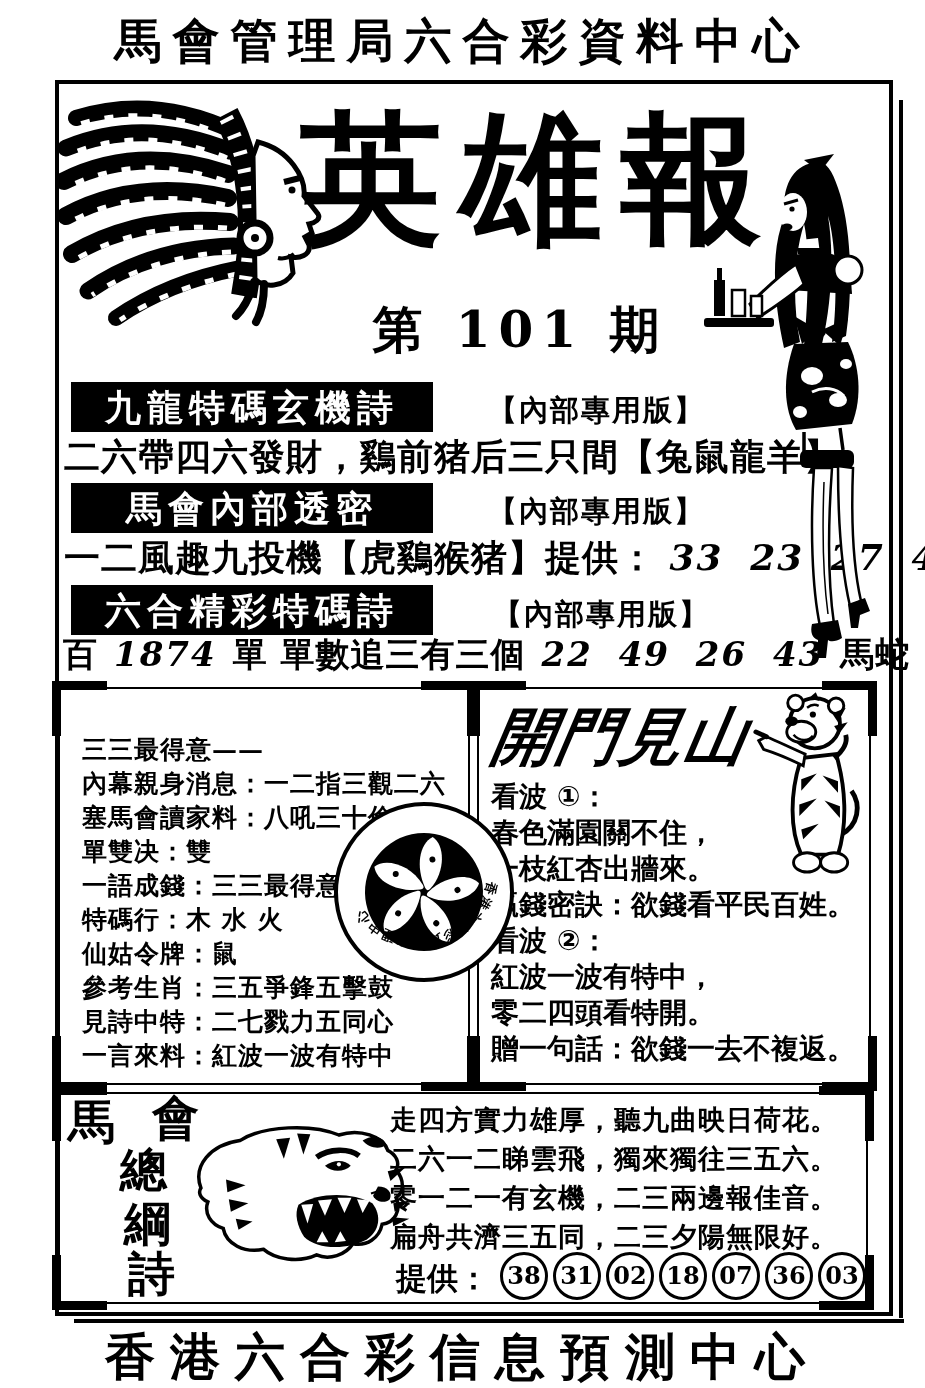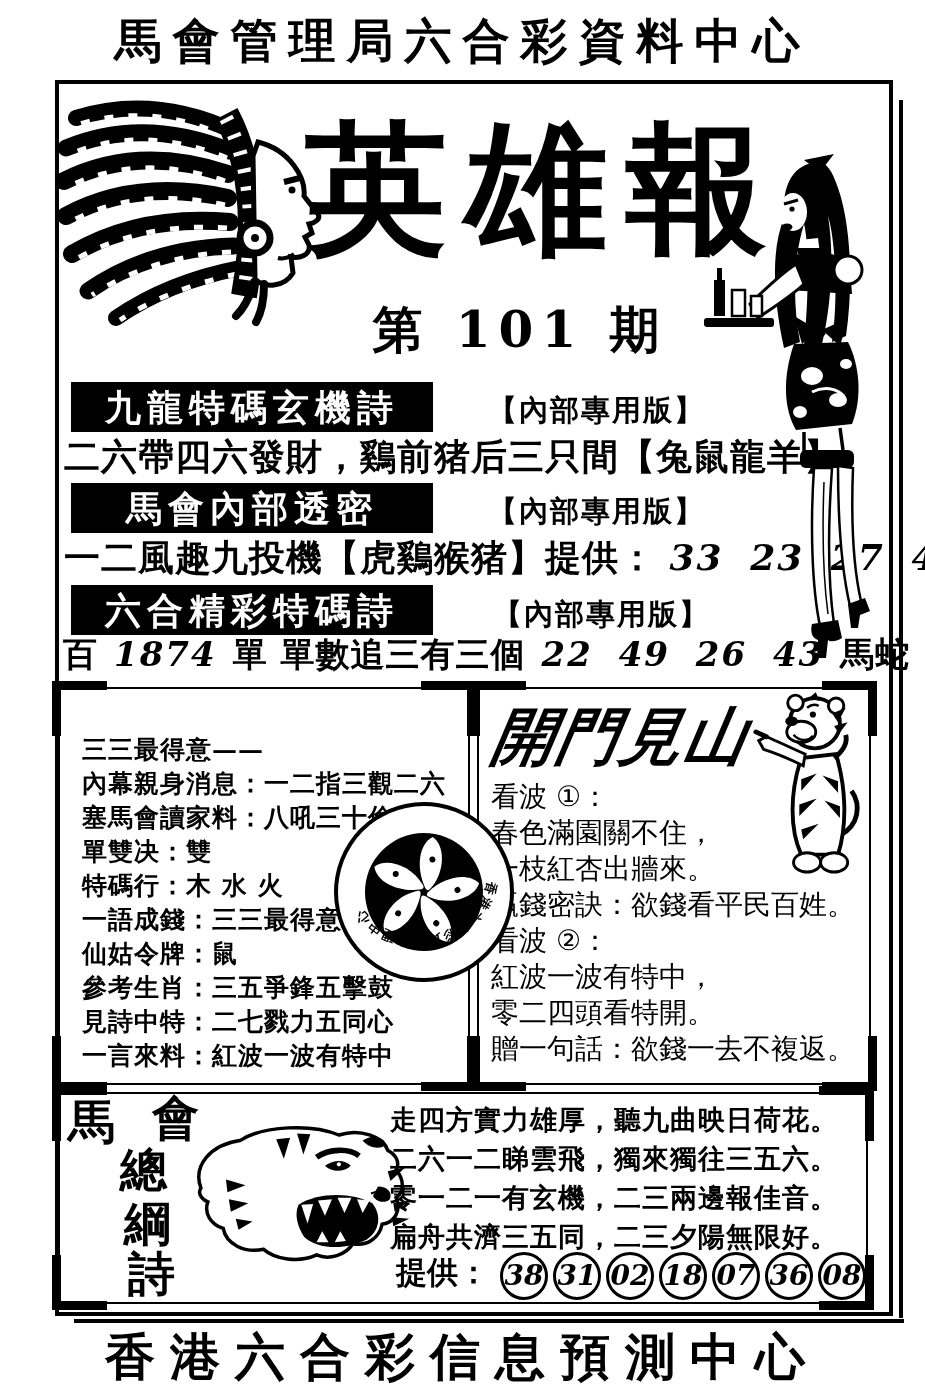--- a/index.html
+++ b/index.html
@@ -18,21 +18,21 @@
               letter-spacing:11px;white-space:nowrap;}
   #footer-banner{top:1324px;left:0;width:925px;text-align:center;font-size:50px;font-weight:900;
               letter-spacing:15px;white-space:nowrap;}
 
   
   #outer-frame{left:55px;top:80px;width:830px;height:1228px;border:4px solid var(--ink);background:transparent;}
   #frame-shadow-right{left:899px;top:100px;width:4px;height:1218px;background:var(--ink);}
   #frame-shadow-bottom{left:74px;top:1319px;width:830px;height:4px;background:var(--ink);}
 
   
-  #masthead-title{left:300px;top:114px;width:490px;text-align:center;font-size:142px;font-weight:900;
+  #masthead-title{left:300px;top:104px;width:490px;font-size:142px;font-weight:900;
                   line-height:1.05;letter-spacing:18px;white-space:nowrap;}
   #issue-no{left:350px;top:297px;width:340px;text-align:center;font-size:50px;font-weight:900;letter-spacing:8px;white-space:nowrap;}
 
   
   .bar{left:63px;width:362px;height:50px;background:var(--ink);color:#fff;text-align:center;
        font-size:36px;font-weight:900;line-height:51px;letter-spacing:6px;white-space:nowrap;margin-left:8px;}
   .tag{font-size:29px;font-weight:900;letter-spacing:2px;white-space:nowrap;}
   .tipline{font-size:36px;font-weight:900;letter-spacing:1px;white-space:nowrap;}
   .hand-num{font-style:italic;font-weight:700;word-spacing:12px;letter-spacing:2px;}
   #sec0-bar{top:382px;} #sec0-tag{left:488px;top:391px;} #sec0-line{left:64px;top:433px;}
@@ -51,33 +51,33 @@
   
   #pred-box{left:58px;top:687px;width:408px;height:394px;}
   #pred-list{position:absolute;left:22px;top:44px;font-size:25px;font-weight:900;line-height:34px;white-space:nowrap;}
   #pred-list div{letter-spacing:1px;}
 
   
   #kaimen-box{left:477px;top:687px;width:390px;height:394px;}
   #kaimen-title{position:absolute;left:14px;top:6px;font-size:62px;font-weight:900;font-style:italic;
                 transform:skewX(-10deg);letter-spacing:2px;white-space:nowrap;}
   #kaimen-lines{position:absolute;left:12px;top:90px;font-family:var(--sans);font-size:28px;
-                font-weight:400;line-height:36px;white-space:nowrap;letter-spacing:0px;}
+                font-weight:700;line-height:36px;white-space:nowrap;letter-spacing:0px;}
 
   
   #zg-box{left:58px;top:1092px;width:806px;height:208px;}
   .zg-char{position:absolute;font-size:47px;font-weight:900;line-height:1;}
   #zg0{left:8px;top:4px;} #zg1{left:92px;top:0px;} #zg2{left:60px;top:52px;}
   #zg3{left:64px;top:106px;} #zg4{left:68px;top:156px;}
   #zg-poem{position:absolute;left:330px;top:6px;font-size:27px;font-weight:900;line-height:39px;
            letter-spacing:1px;white-space:nowrap;}
-  #zg-provide{position:absolute;left:336px;top:158px;display:flex;align-items:flex-start;gap:5px;}
+  #zg-provide{position:absolute;left:336px;top:158px;display:flex;align-items:flex-end;gap:5px;}
   #zg-provide-label{font-size:31px;font-weight:900;margin-right:6px;white-space:nowrap;}
   .ball{display:inline-block;width:42px;height:42px;border:3px solid var(--ink);border-radius:50%;
-        text-align:center;line-height:42px;font-size:28px;font-style:italic;font-weight:700;background:#fff;}
+        text-align:center;line-height:42px;font-size:24px;font-weight:700;background:#fff;}
 
   svg{display:block;}
   .art{position:absolute;}
 </style>
 </head>
 <body>
 
 <div id="page">
 
   <div class="abs" id="top-banner">馬會管理局六合彩資料中心</div>
@@ -185,22 +185,22 @@
   <div class="bracket-box" id="pred-box">
     <i class="c tl"></i>
       <i class="c tr"></i>
       <i class="c bl"></i>
       <i class="c br"></i>
     <div id="pred-list">
       <div>三三最得意——</div>
       <div>內幕親身消息：一二指三觀二六</div>
       <div>塞馬會讀家料：八吼三十偷四一</div>
       <div>單雙决：雙</div>
+      <div>一語成錢：三三最得意</div>
       <div>特碼行：木  水  火</div>
-      <div>一語成錢：三三最得意</div>
       <div>仙姑令牌：鼠</div>
       <div>參考生肖：三五爭鋒五擊鼓</div>
       <div>見詩中特：二七戮力五同心</div>
       <div>一言來料：紅波一波有特中</div>
     </div>
   </div>
 
   <svg class="art" style="left:332px;top:800px;z-index:8;" width="184" height="184" viewBox="-92 -92 184 184">
     <defs>
       <path id="seal-arc" d="M -70 14 A 71 71 0 0 1 70 14"></path>
@@ -335,19 +335,19 @@
     </div>
 
     <div id="zg-provide">
       <span id="zg-provide-label">提供：</span>
       <span class="ball">38</span>
       <span class="ball">31</span>
       <span class="ball">02</span>
       <span class="ball">18</span>
       <span class="ball">07</span>
       <span class="ball">36</span>
-      <span class="ball">08</span>
+      <span class="ball">03</span>
     </div>
   </div>
 
   <div class="abs" id="footer-banner">香港六合彩信息預測中心</div>
 
 </div>
 
 </body></html>

